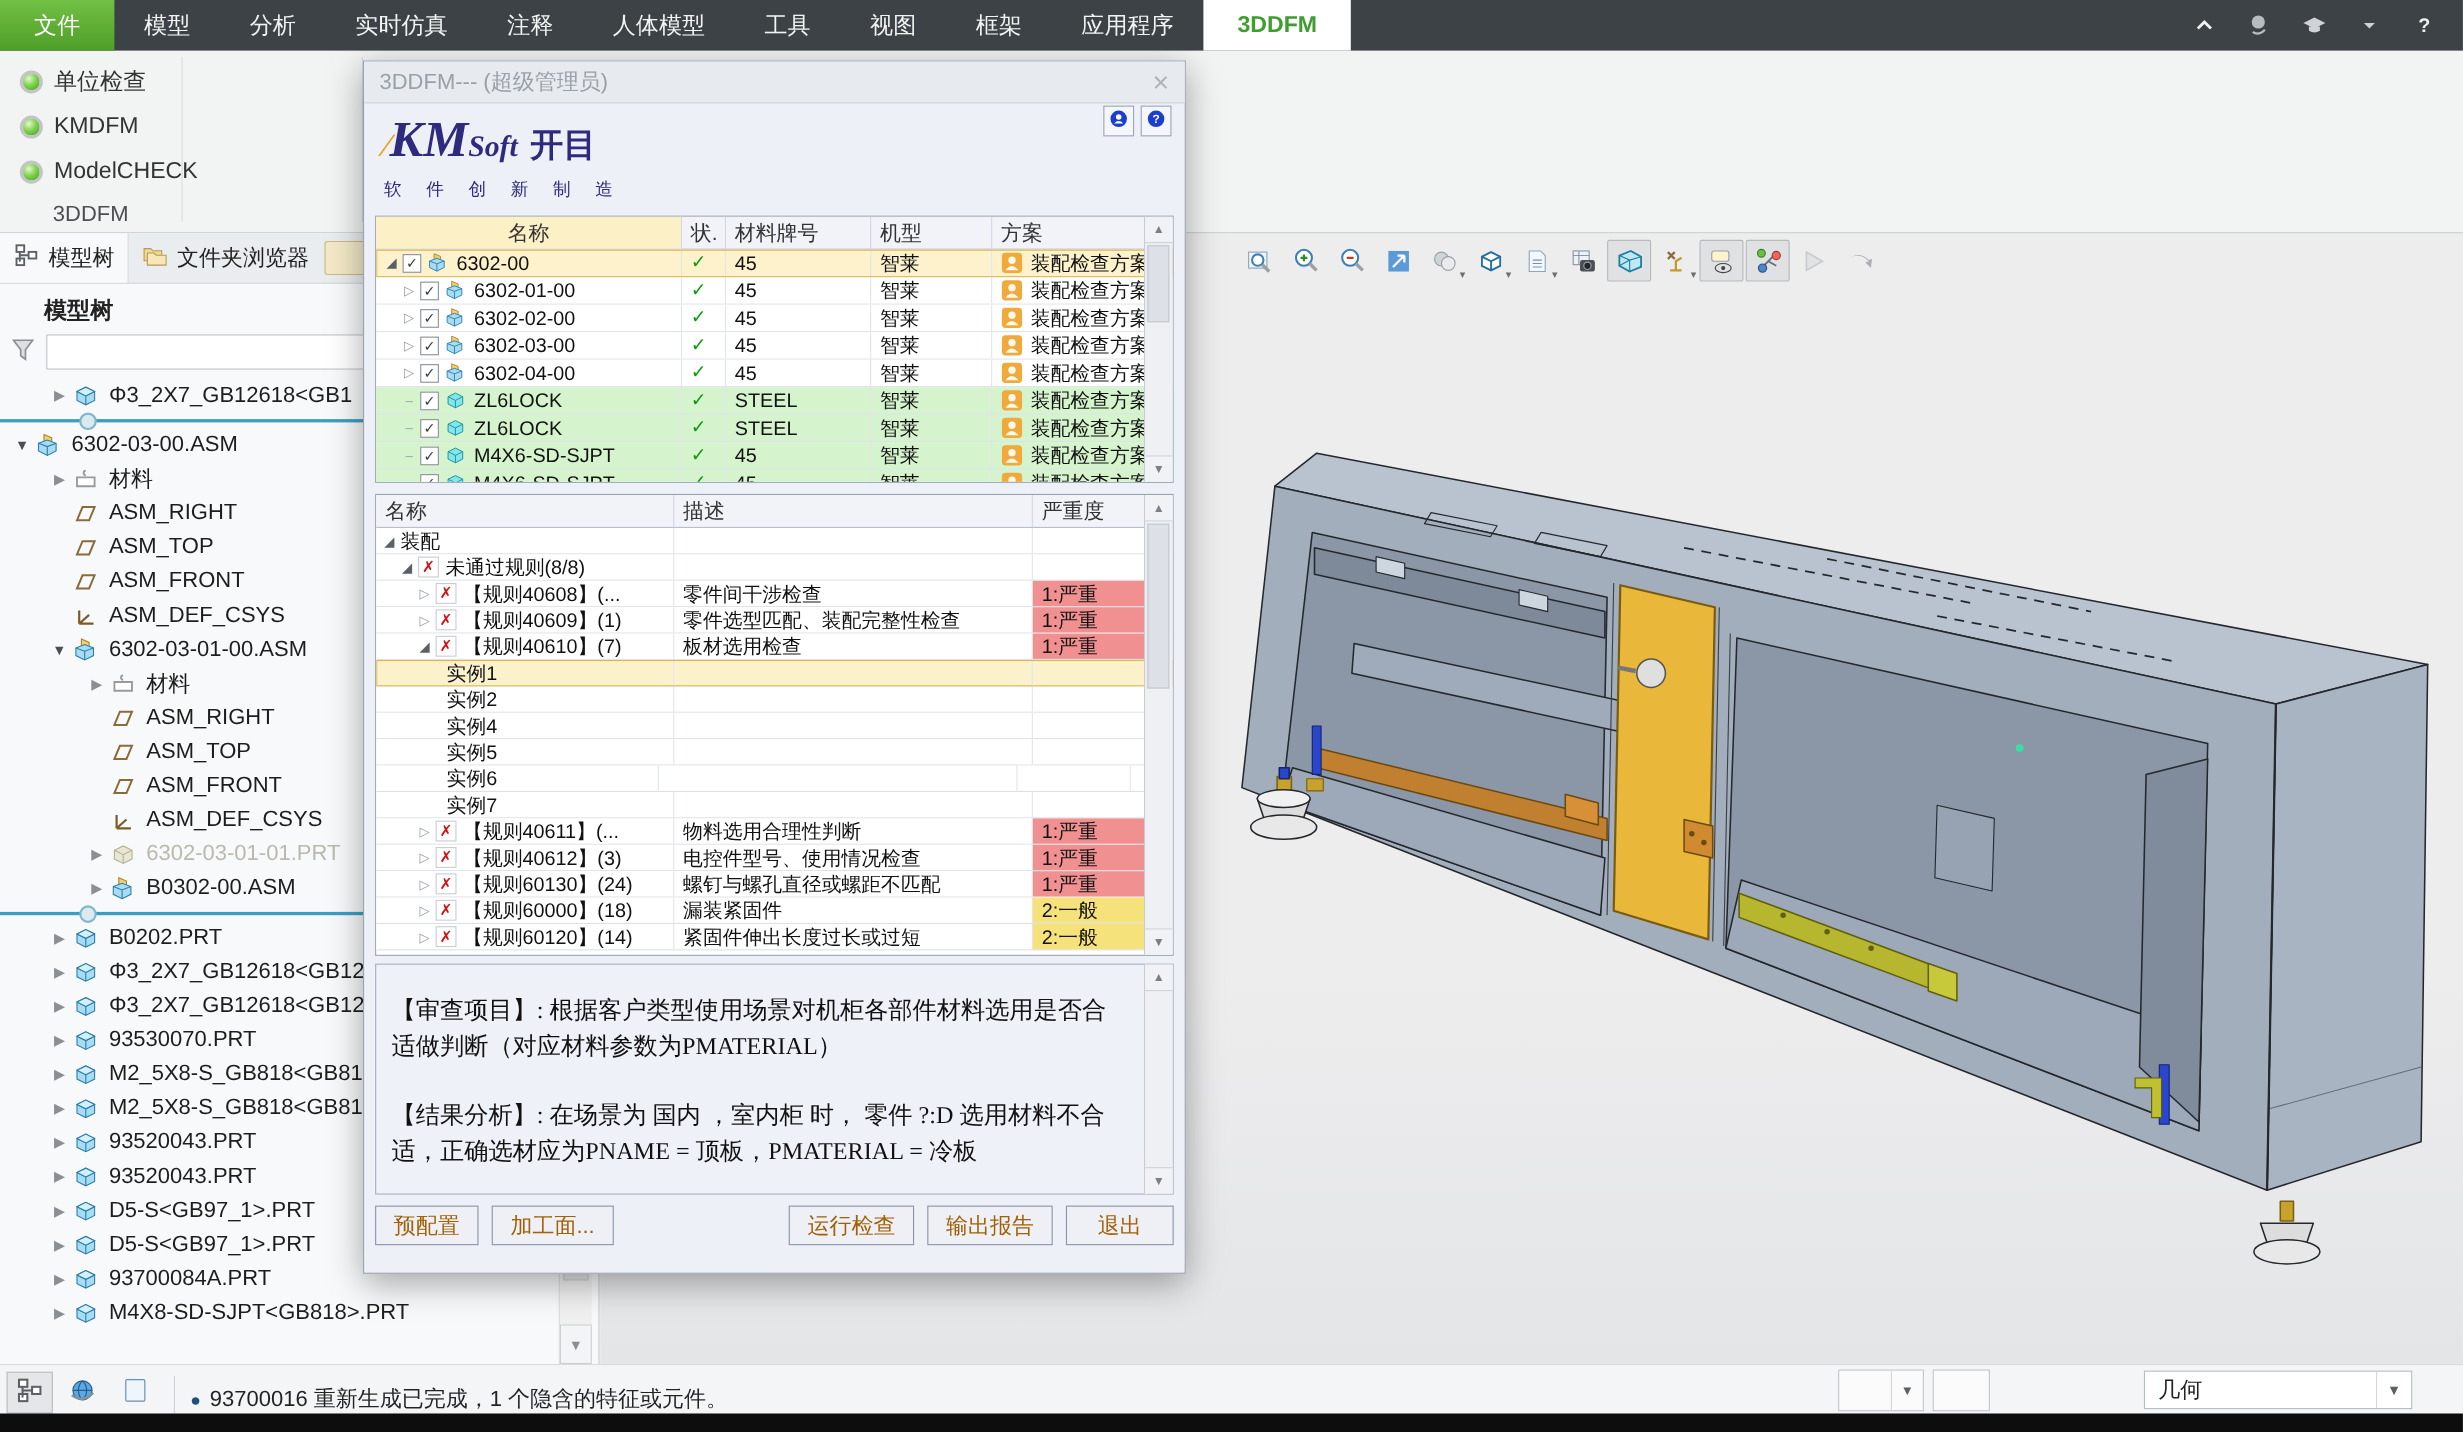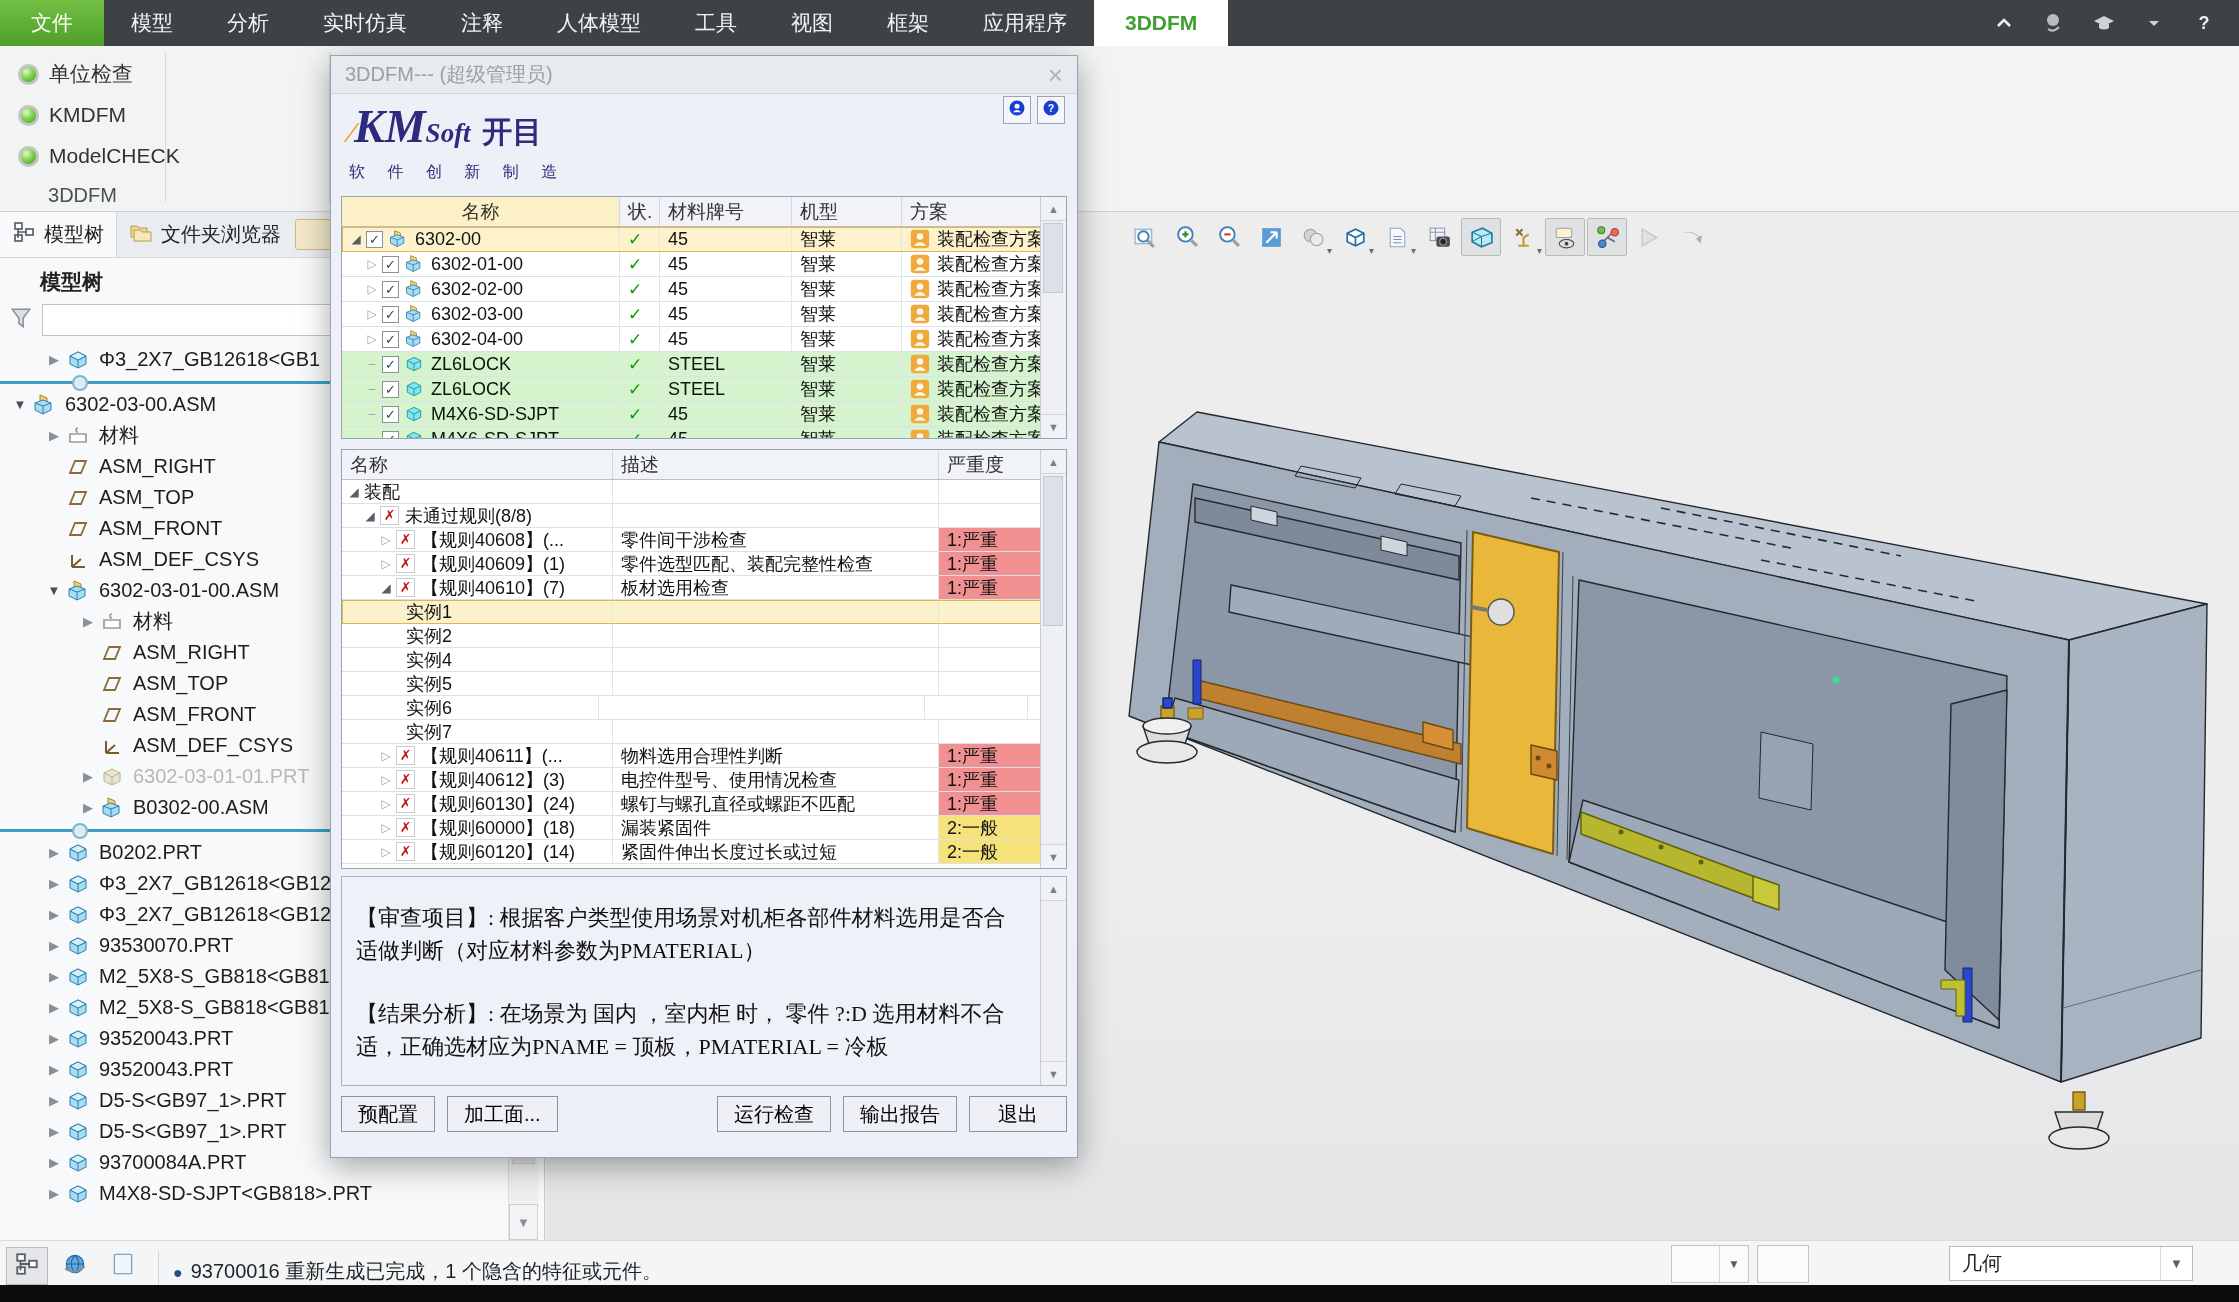--- a/index.html
+++ b/index.html
@@ -154,21 +154,21 @@
     border-bottom:1px solid #d0d4da; color:#7a808a; font-size:11px; text-align:center; line-height:24px; }
   .vscroll .sa.bot { bottom:0; border-top:1px solid #d0d4da; border-bottom:none; }
   .vscroll .th { position:absolute; left:2px; width:20px; background:#dde0e6; border:1px solid #c4c8d0; }
 
   #dlg-text { position:absolute; left:10px; top:820px; width:726px; height:210px;
     background:#eef1f8; border:1px solid #aab0bf; font-family:"Liberation Serif",serif;
     font-size:22px; color:#111; padding:24px 40px 10px 14px; line-height:33px; }
   #dlg-text p { margin-bottom:30px; }
   #dlg-buttons { position:absolute; left:10px; top:1040px; width:726px; display:flex; gap:12px; }
   .dlg-btn { height:36px; padding:0 16px; background:#eef0f6; border:1px solid #8a93a8;
-    font-size:20px; color:#000000; display:flex; align-items:center; }
+    font-size:20px; color:#a16207; display:flex; align-items:center; }
   #dlg-buttons .spacer { flex:1; }
 
   
   #cabinet-wrap { position:absolute; left:555px; top:168px; width:1139px; height:775px; }
 </style>
 </head>
 <body>
 
 <div id="menubar">
     <div class="menu-item file">文件</div>

